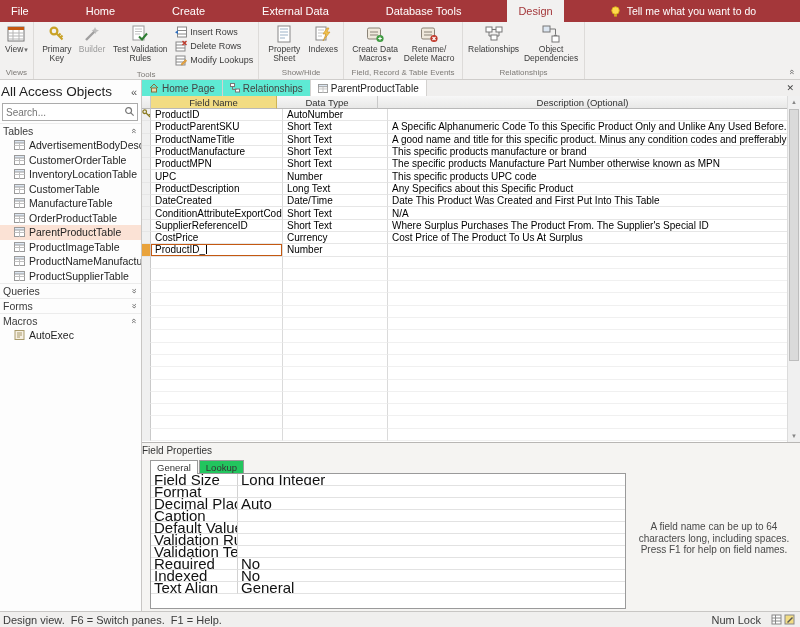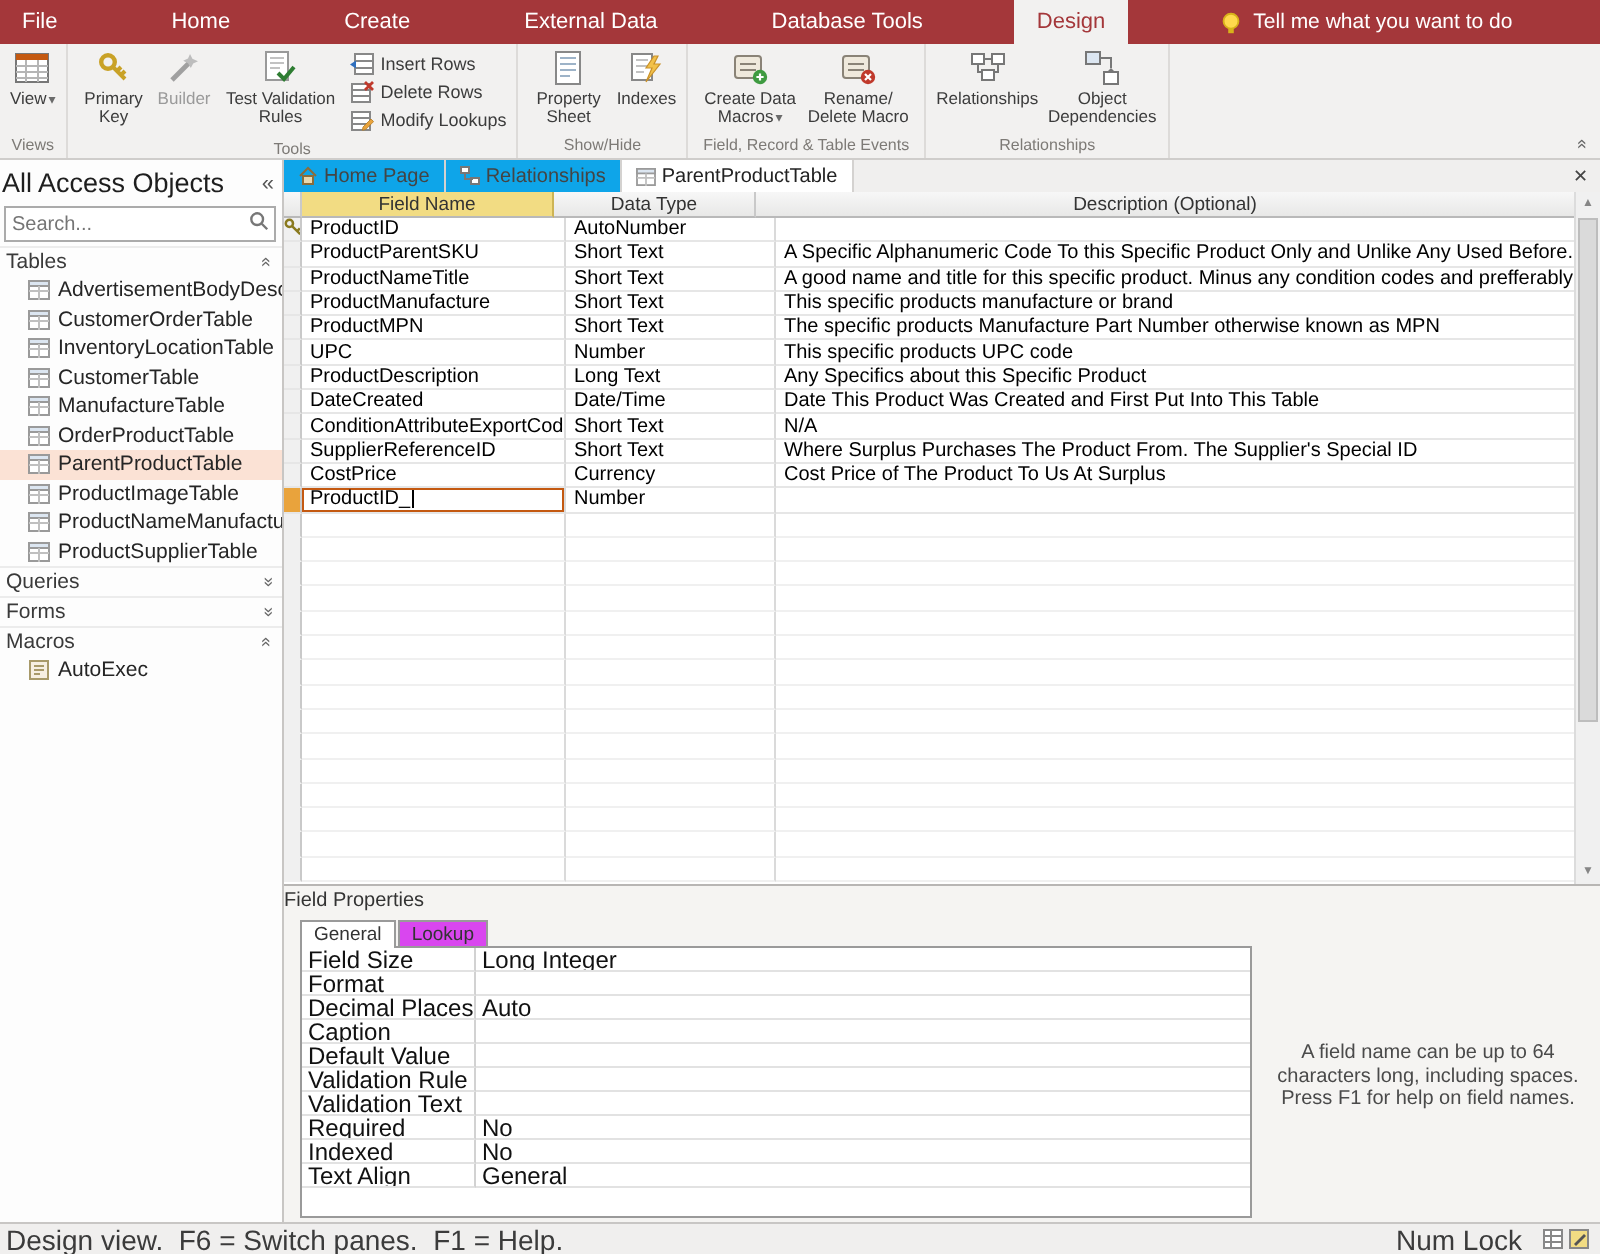--- a/index.html
+++ b/index.html
@@ -52,21 +52,21 @@
   .nav-item{display:flex;align-items:center;gap:4px;height:14.5px;padding-left:14px;
     font-size:10.5px;color:#252525;white-space:nowrap;overflow:hidden;}
   .nav-item.selected{background:#fbe2d5;}
   .nav-ico{flex:none;display:flex;align-items:center;}
 
   
   .docarea{position:absolute;top:80px;left:142px;right:0;bottom:15px;background:#fff;}
   .tabbar{position:absolute;top:0;left:0;right:0;height:16px;background:#f0efee;
     border-bottom:1px solid #c8c6c4;display:flex;align-items:stretch;}
   .dtab{display:flex;align-items:center;gap:3px;padding:0 7px;font-size:10px;color:#444;
-    border-right:1px solid #d4d2d0;background:#0ea5e9;white-space:nowrap;}
+    border-right:1px solid #d4d2d0;background:#5eead4;white-space:nowrap;}
   .dtab.active{background:#fff;border-bottom:1px solid #fff;margin-bottom:-1px;color:#222;}
   .dtab svg{display:block;}
   .tab-close{margin-left:auto;display:flex;align-items:center;padding:0 6px;font-size:9px;color:#444;}
 
   
   .grid{position:absolute;top:16px;left:0;right:12px;height:346px;background:#fff;overflow:hidden;}
   .gheader{display:flex;height:13px;}
   .gh{background:linear-gradient(#f7f7f7,#e8e8e7);border-right:1px solid #c9c9c9;
     border-bottom:1px solid #b9b9b9;font-size:9.5px;color:#333;display:flex;
     align-items:center;justify-content:center;overflow:hidden;white-space:nowrap;}
@@ -90,35 +90,35 @@
     border-left:1px solid #dcdcdc;}
   .varrow{height:12px;display:flex;align-items:center;justify-content:center;font-size:6px;color:#868686;}
   .varrow.down{position:absolute;bottom:0;left:0;right:0;}
   .vthumb{position:absolute;top:13px;left:1px;right:1px;height:250px;background:#dadada;border:1px solid #bdbdbd;}
 
   
   .props{position:absolute;top:362px;left:0;right:0;bottom:0;background:#f5f4f2;border-top:1px solid #b8b6b4;}
   .props-title{height:15px;line-height:15px;text-align:left;font-size:10px;color:#333;}
   .props-tabs{position:absolute;top:17px;left:8px;display:flex;font-size:9.5px;}
   .ptab{padding:0 6px;height:13px;line-height:13px;border:1px solid #9a9a9a;border-bottom:0;
-    background:#d946ef;color:#333;margin-right:1px;}
+    background:#22c55e;color:#333;margin-right:1px;}
   .ptab.active{background:#fff;position:relative;z-index:2;}
   .props-table{position:absolute;top:30px;left:8px;width:474px;height:134px;border:1px solid #9a9a9a;
-    background:#fff;font-size:12px;overflow:hidden;}
+    background:#fff;font-size:15px;overflow:hidden;}
   .prow{display:flex;height:12px;}
   .pname{width:80px;flex:none;border-right:1px solid #d2d2d2;border-bottom:1px solid #e2e2e2;
     padding:0 3px;display:flex;align-items:center;color:#111;overflow:hidden;white-space:nowrap;}
   .pval{flex:1;border-bottom:1px solid #e2e2e2;padding:0 3px;display:flex;align-items:center;
     color:#111;overflow:hidden;white-space:nowrap;}
   .props-help{position:absolute;top:78px;left:496px;width:152px;font-size:10px;line-height:11.5px;
     color:#4a4a4a;text-align:center;}
 
   
   .statusbar{position:absolute;left:0;right:0;bottom:0;height:15px;background:#f0efee;
-    border-top:1px solid #c8c6c4;display:flex;align-items:center;font-size:14px;color:#3b3b3b;padding:0 3px;}
+    border-top:1px solid #c8c6c4;display:flex;align-items:center;font-size:11px;color:#3b3b3b;padding:0 3px;}
   .sb-left{flex:1;white-space:pre;overflow:hidden;}
   .sb-right{display:flex;align-items:center;gap:10px;padding-right:2px;}
   .sb-views{display:flex;gap:2px;align-items:center;}
   .sb-views svg{display:block;}
 </style>
 </head>
 <body>
 
 <div class="app">
 

